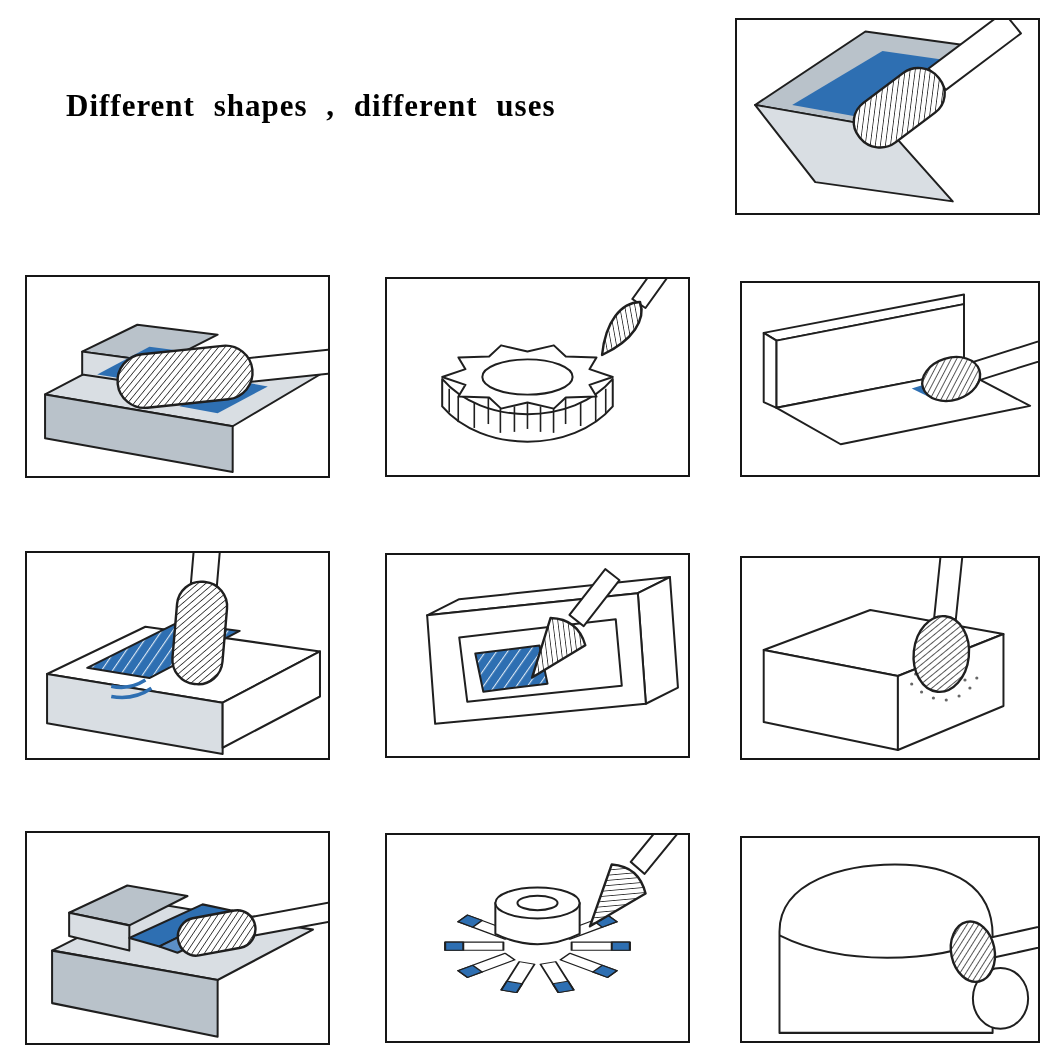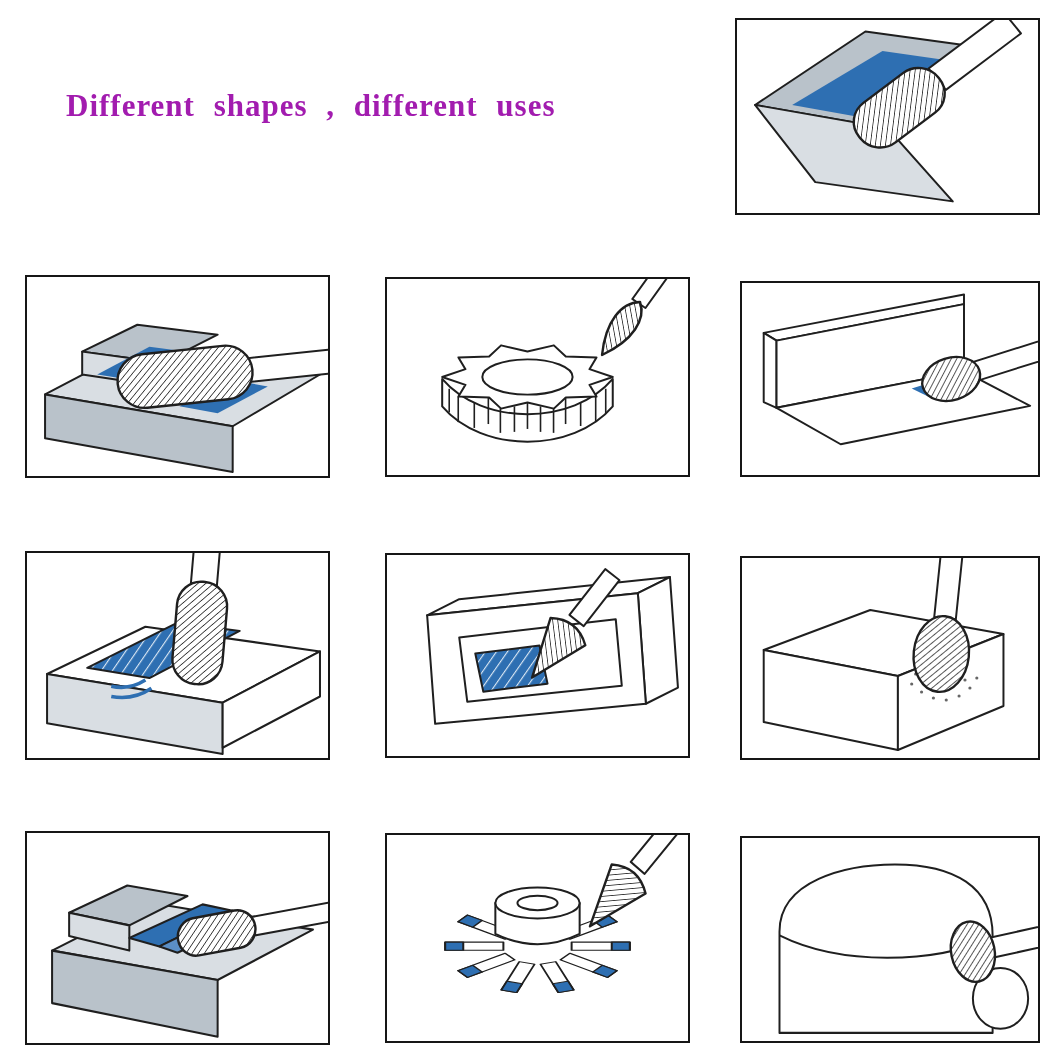--- a/index.html
+++ b/index.html
@@ -1,18 +1,18 @@
 <!DOCTYPE html>
 <html style="--blue: #2e6fb2; --blue_light: #5b8fc6; --gray: #b9c2ca; --gray_light: #d9dee3; --line: #1f1f1f;"><head>
 <meta charset="utf-8">
 <style>
   html,body{margin:0;padding:0;background:#ffffff;}
   #page{position:relative;width:1060px;height:1060px;background:#ffffff;overflow:hidden;
         font-family:"Liberation Serif", serif;}
-  #title{position:absolute;left:66px;top:88px;font-size:31px;font-weight:bold;color:#a21caf;
+  #title{position:absolute;left:66px;top:88px;font-size:31px;font-weight:bold;color:#000000;
          letter-spacing:1px;word-spacing:10px;white-space:nowrap;}
   .panel{position:absolute;border:2px solid #161616;background:#fff;box-sizing:border-box;}
   .panel svg{display:block;width:100%;height:100%;}
   .ol{stroke:#1f1f1f;stroke-width:2;stroke-linejoin:round;}
   .burr{stroke:#1f1f1f;stroke-width:2.4;stroke-linejoin:round;}
 </style>
 </head>
 <body>
 
 <div id="page">

